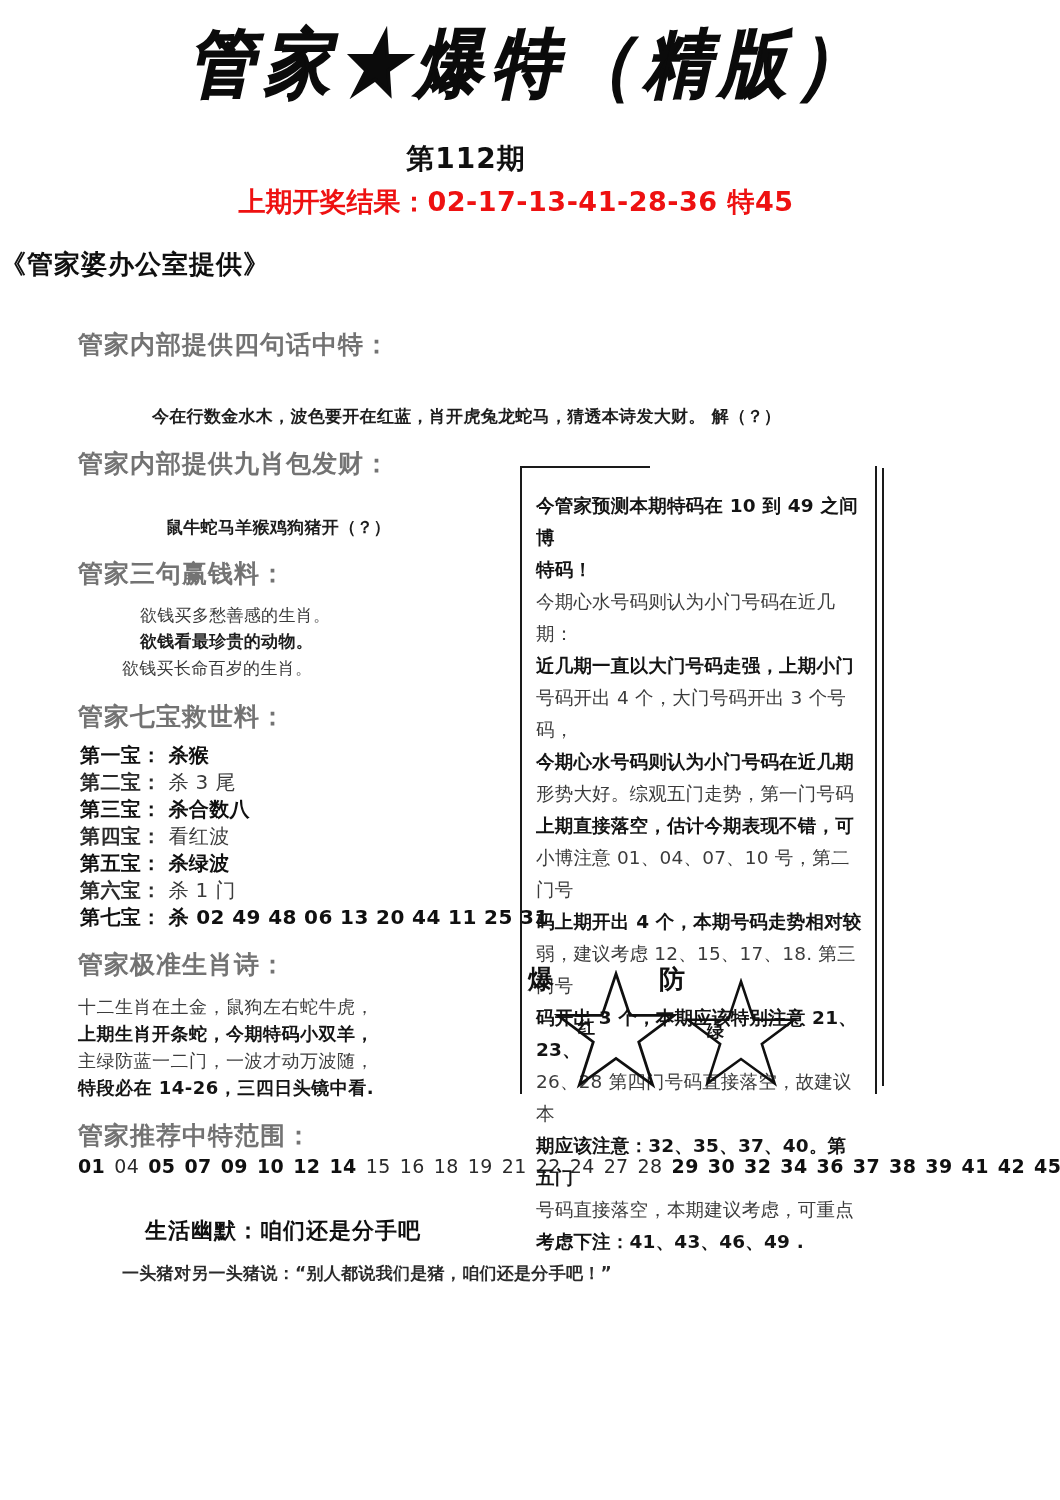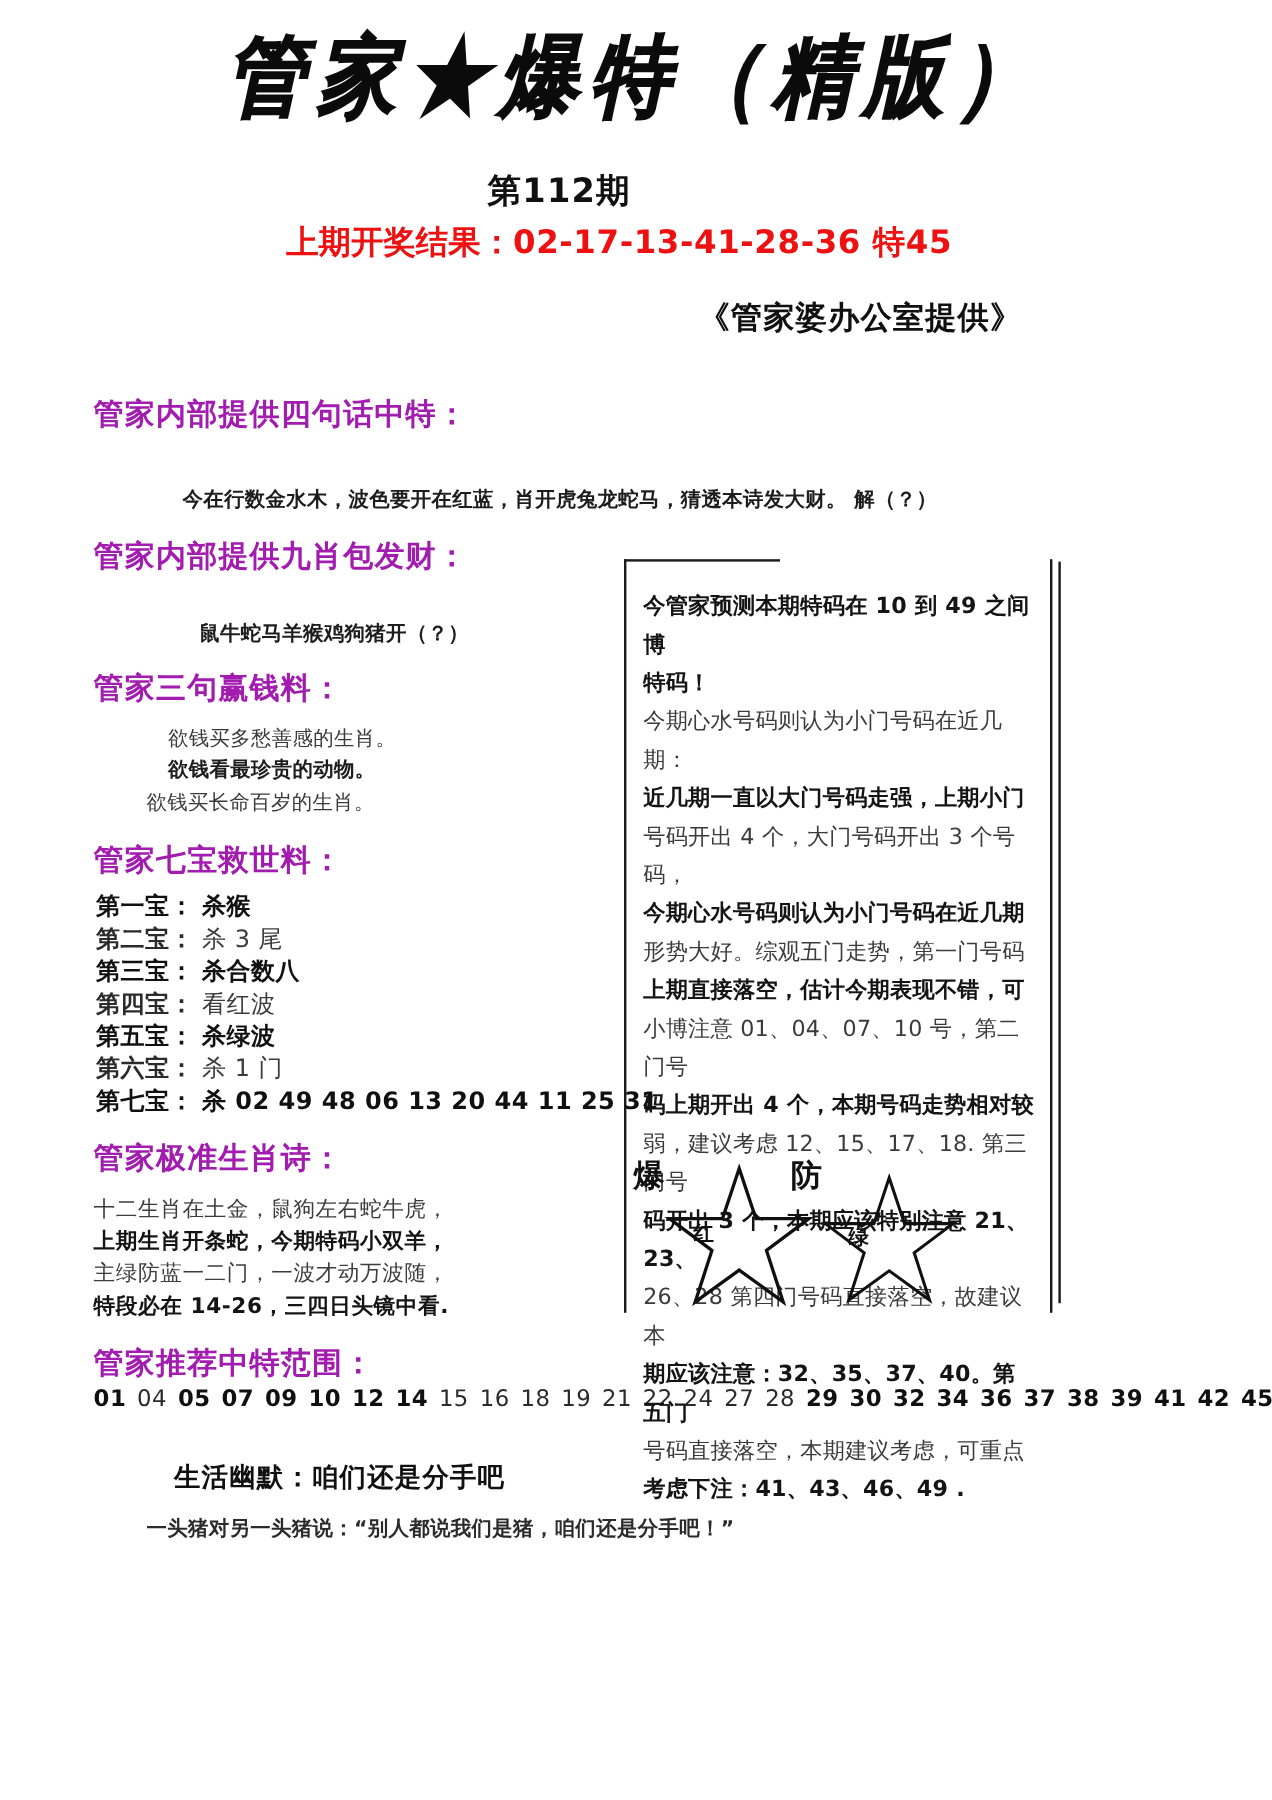--- a/index.html
+++ b/index.html
@@ -58,35 +58,35 @@
     color: #ee1111;
     letter-spacing: 0.5px;
   }
   .last-draw .lbl { letter-spacing: 0px; }
 
   .provider {
     position: absolute;
     top: 247px;
     left: 0;
     width: 852px;
-    text-align: right;
+    text-align: left;
     font-size: 26px;
     font-weight: bold;
     font-family: "DejaVu Serif", "Liberation Serif", serif;
     letter-spacing: 1px;
   }
 
   .sec-head {
     position: absolute;
     font-family: "DejaVu Serif", "Liberation Serif", serif;
     font-size: 25px;
     font-weight: bold;
     letter-spacing: 1px;
     white-space: nowrap;
-    color: #a21caf;
+    color: #737373;
   }
 
   .body-line {
     position: absolute;
     font-size: 17px;
     font-weight: bold;
     letter-spacing: 0.3px;
     white-space: nowrap;
     color: #1d1d1d;
   }

